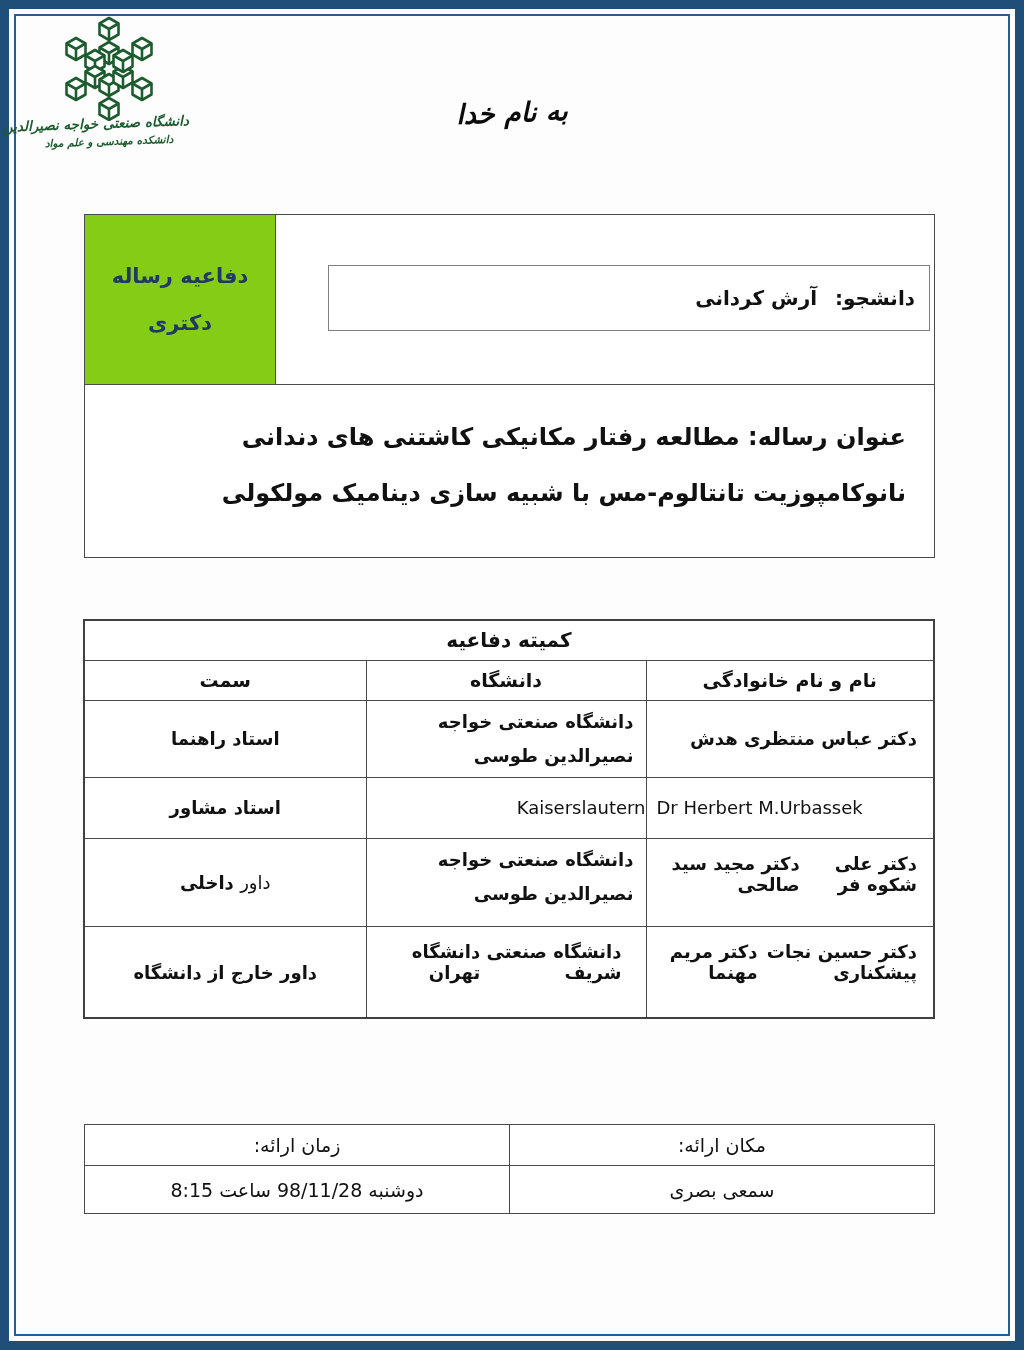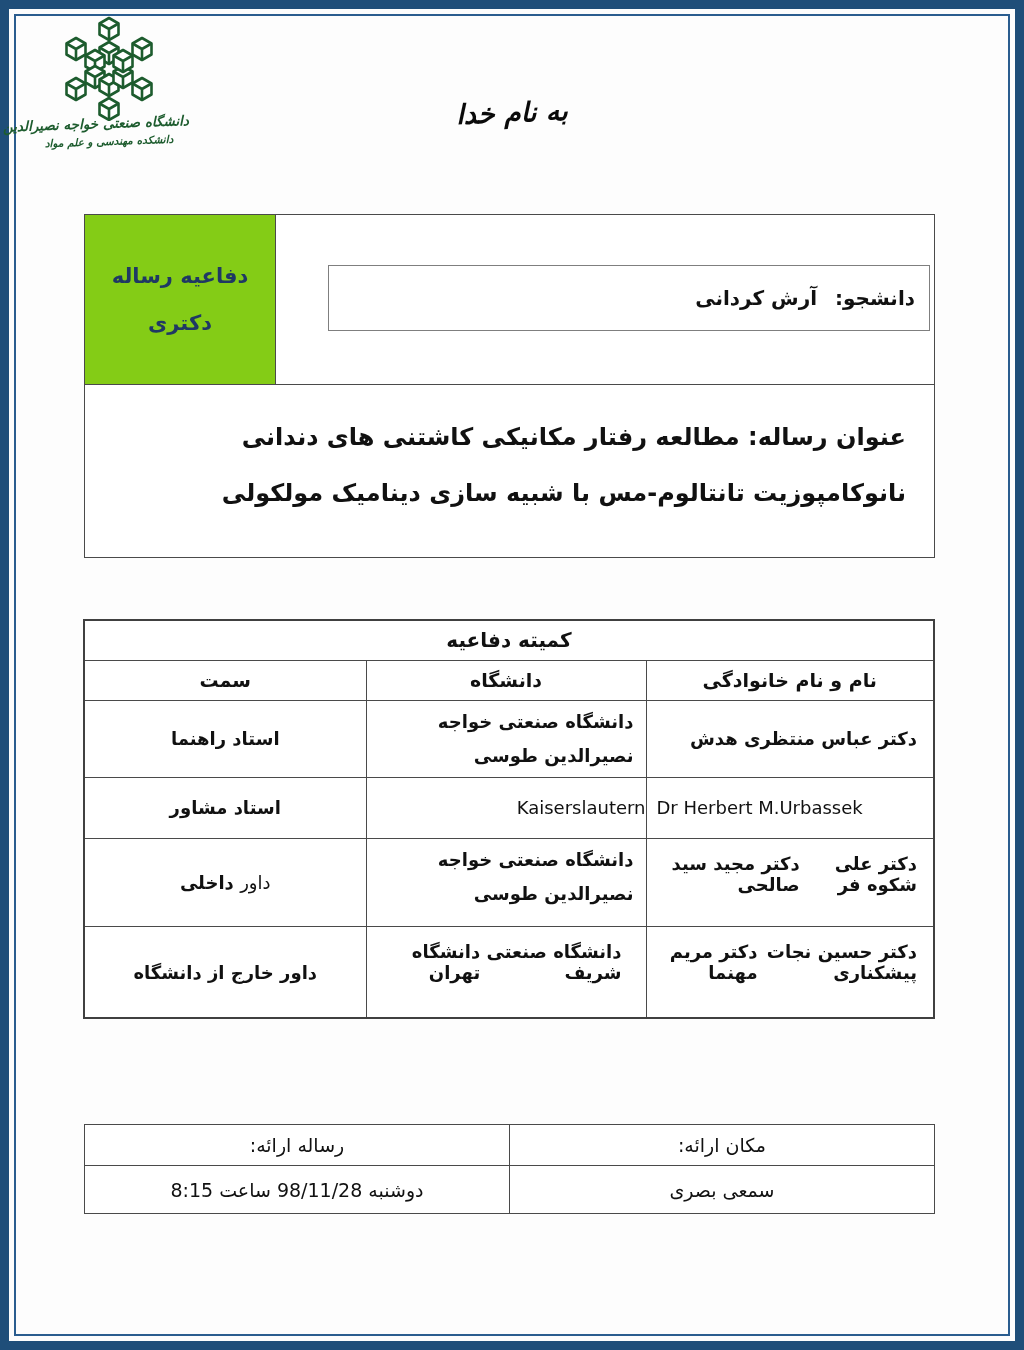--- a/index.html
+++ b/index.html
@@ -235,21 +235,21 @@
     </table>
 
   <table class="session">
     <colgroup>
         <col class="s-loc">
         <col class="s-time">
       </colgroup>
     <tbody>
         <tr class="s-head">
       <td>مکان ارائه:</td>
-      <td>رساله ارائه:</td>
+      <td>زمان ارائه:</td>
     </tr>
     <tr class="s-val">
       <td>سمعی بصری</td>
       <td>دوشنبه 98/11/28 ساعت 8:15</td>
     </tr>
   </tbody>
     </table>
 </div>
 
 </body></html>

